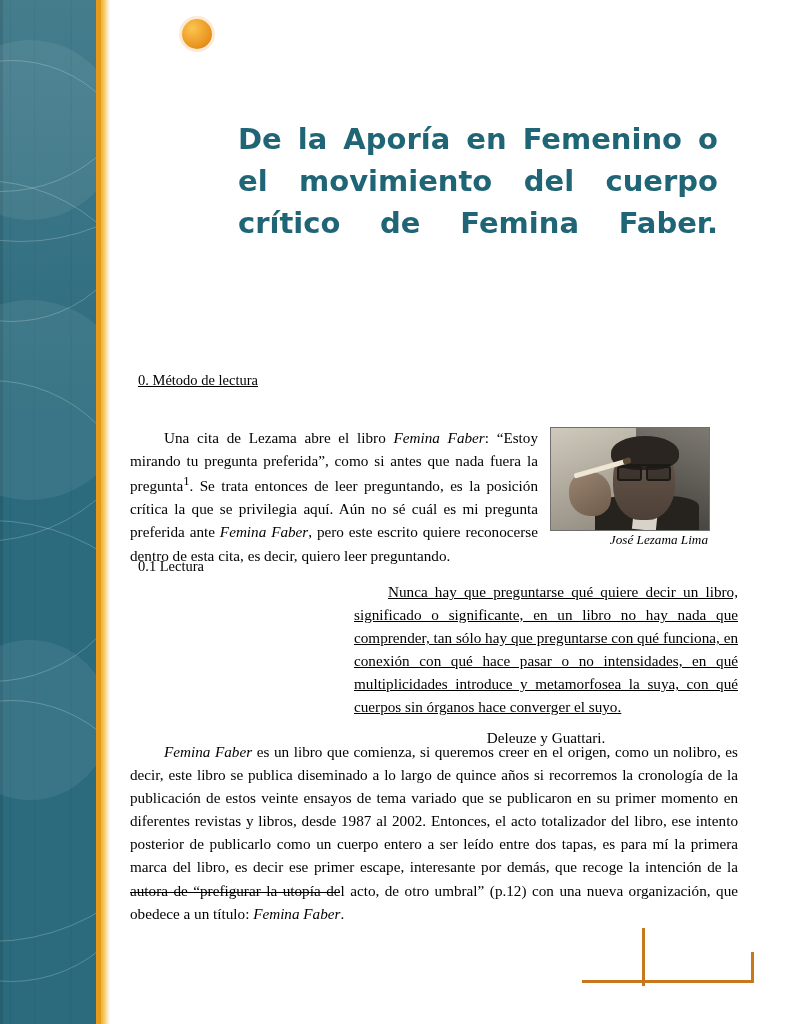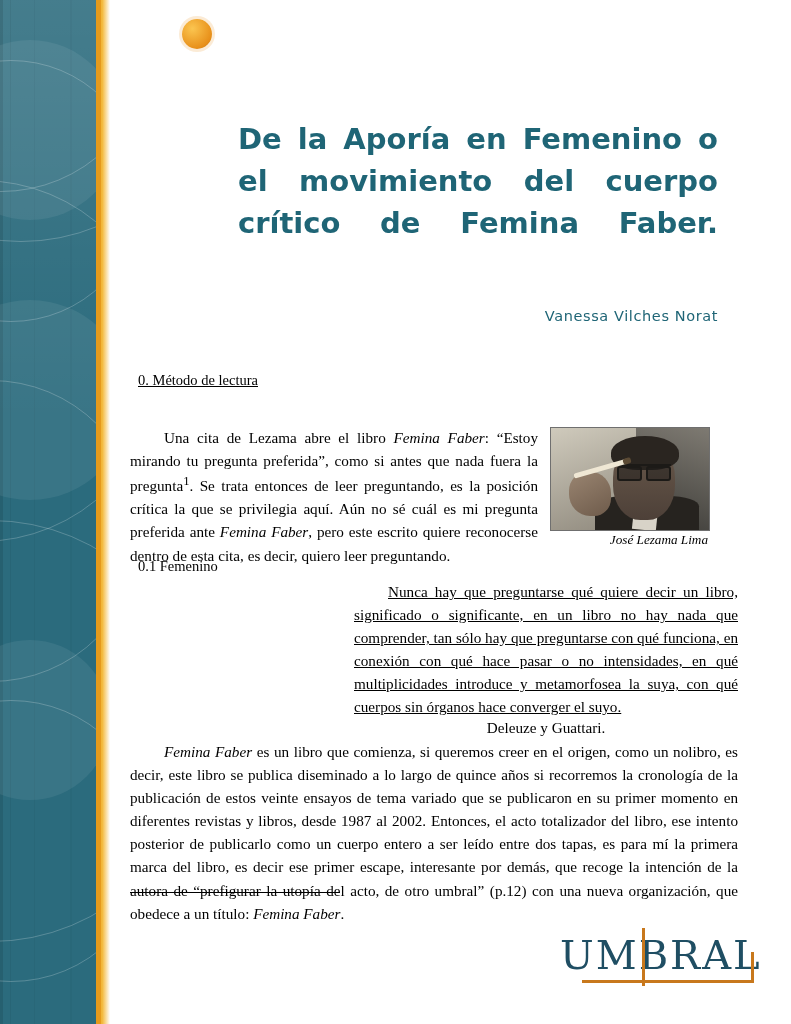--- a/index.html
+++ b/index.html
@@ -224,21 +224,21 @@
   }
 
   #quote-block {
     position: absolute;
     left: 244px;
     top: 580px;
     width: 384px;
   }
   #quote-block .para { text-indent: 34px; text-decoration: underline; }
   .quote-attr {
-    margin-top: 0;
+    margin-top: 10px;
     text-align: center;
     font-size: 15.2px;
   }
 
   #para-2 {
     position: absolute;
     left: 20px;
     top: 740px;
     width: 608px;
   }
@@ -320,21 +320,20 @@
 </div>
 <div class="band-edge"></div>
 <div class="band-edge2"></div>
 
 <div class="page">
 
   <div class="title-bullet"></div>
   <div class="title-block">
     <h1 class="doc-title">De la Aporía en Femenino o el  movimiento  del  cuerpo crítico de Femina Faber.</h1>
   </div>
-  <div class="byline">Vanessa Vilches Norat</div>
 
   <div class="section-head" id="sec-0">0. Método de lectura</div>
 
   <p class="para indent" id="para-1"><span>Una cita de Lezama abre el libro </span><em>Femina Faber</em><span>: “Estoy mirando tu pregunta preferida”, como si antes que nada fuera la pregunta</span><sup>1</sup><span>.  Se trata entonces de leer preguntando, es la posición crítica la que se privilegia aquí.  Aún no sé cuál es mi pregunta preferida ante </span><em>Femina Faber</em><span>, pero este escrito quiere reconocerse dentro de esta cita, es decir, quiero leer preguntando.</span></p>
 
   <div class="photo-wrap">
     <div class="photo">
       <div class="bg-l"></div>
       <div class="bg-r"></div>
       <div class="body"></div>
@@ -342,31 +341,30 @@
       <div class="head"></div>
       <div class="hair"></div>
       <div class="glasses"></div>
       <div class="hand"></div>
       <div class="cigar"></div>
       <div class="cigar-tip"></div>
     </div>
     <div class="photo-caption">José Lezama Lima</div>
   </div>
 
-  <div class="section-head" id="sec-01">0.1 Femenino</div>
+  <div class="section-head" id="sec-01">0.1 Lectura</div>
 
   <div id="quote-block">
     <p class="para">Nunca hay que preguntarse qué quiere decir un libro, significado o significante, en un libro no hay nada que comprender, tan sólo hay que preguntarse con qué funciona, en conexión con qué hace pasar o no intensidades, en qué multiplicidades introduce y metamorfosea la suya, con qué cuerpos sin órganos hace converger el suyo.</p>
     <div class="quote-attr">Deleuze y Guattari.</div>
   </div>
 
   <p class="para indent" id="para-2"><em>Femina Faber</em><span> es un libro que comienza, si queremos creer en el origen, como un nolibro, es decir, este libro se publica diseminado a lo largo de quince años si recorremos la cronología de la publicación de estos veinte ensayos de tema variado que se publicaron en su primer momento en diferentes revistas y libros, desde 1987 al 2002.  Entonces, el acto totalizador del libro, ese intento posterior de publicarlo como un cuerpo entero a ser leído entre dos tapas, es para mí la primera marca  del libro, es decir ese primer escape, interesante por demás, que recoge la intención de la autora de “prefigurar la utopía del acto, de otro umbral” (p.12) con una nueva organización, que obedece a un título: </span><em>Femina Faber</em><span>.</span></p>
 
   <div class="footnote-rule"></div>
 
   <div class="logo">
-    <div class="word">UMBRAL</div>
     <div class="bar-v"></div>
     <div class="bar-h"></div>
     <div class="bar-r"></div>
   </div>
 
 </div>
 
 </body></html>

